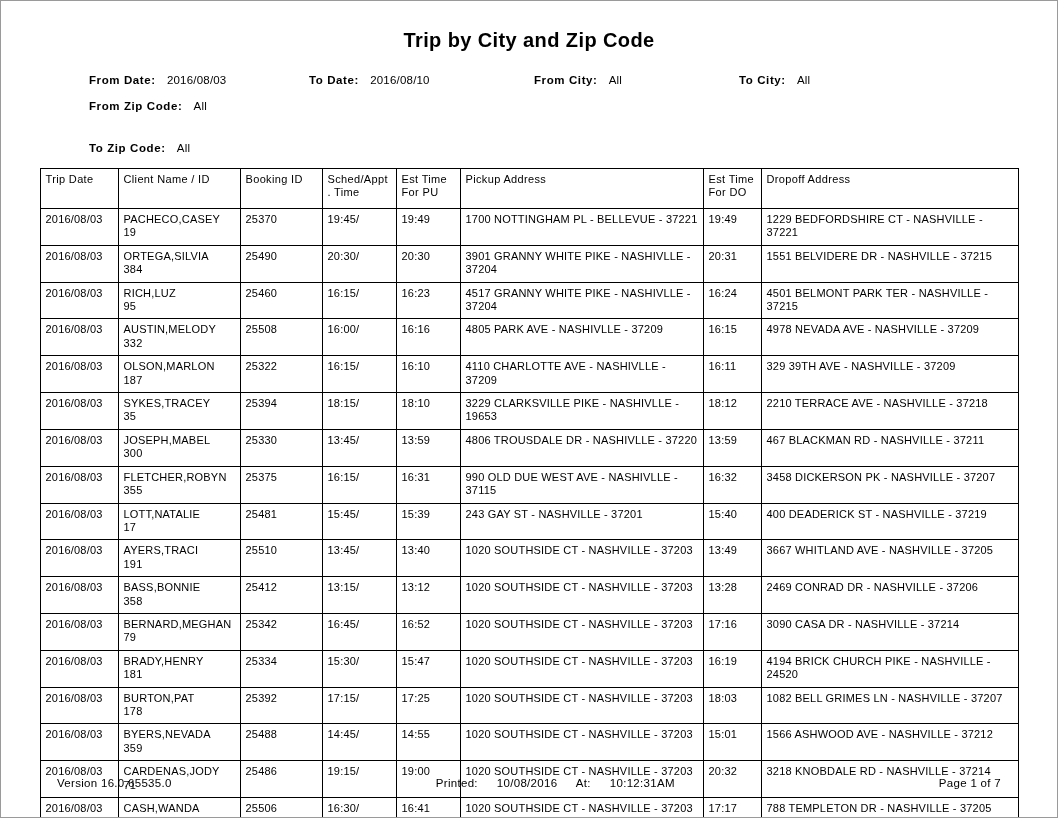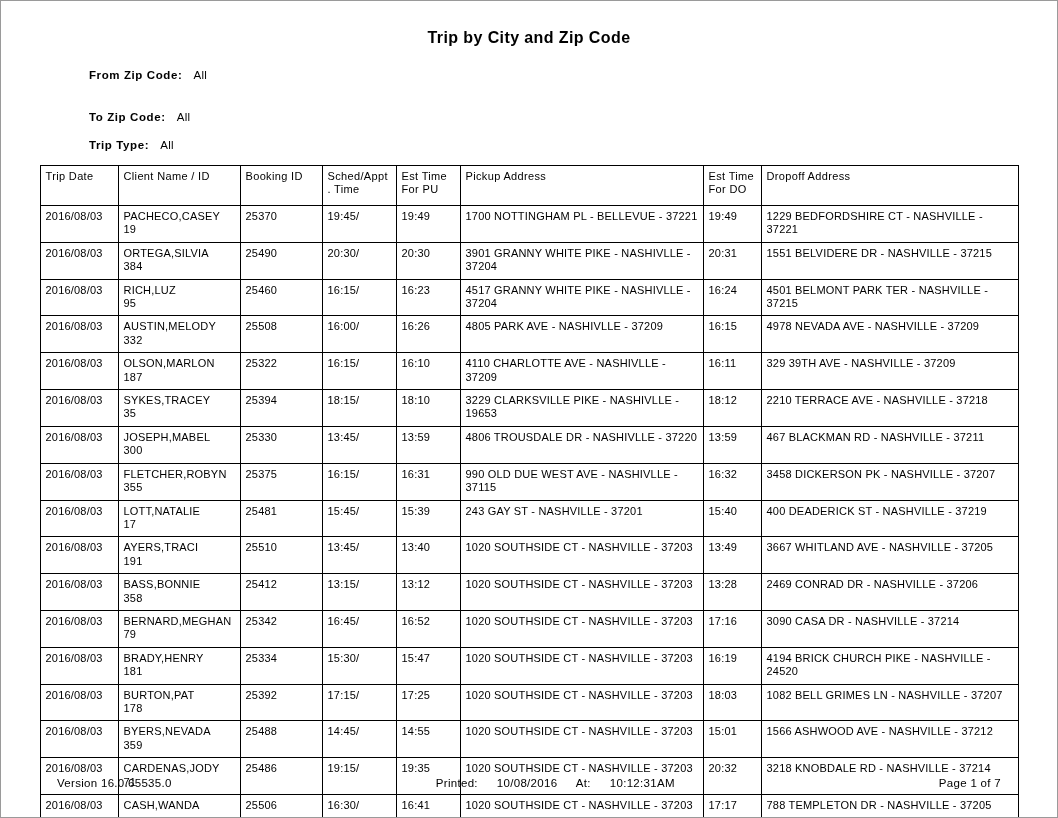--- a/index.html
+++ b/index.html
@@ -15,21 +15,21 @@
     position: relative;
     width: 1058px;
     height: 818px;
     box-sizing: border-box;
     border: 1px solid #9a9a9a;
     background: #ffffff;
     overflow: hidden;
   }
   .report-title {
     text-align: center;
-    font-size: 16px;
+    font-size: 20px;
     font-weight: bold;
     letter-spacing: 0.4px;
     margin-top: 28px;
     margin-bottom: 0;
   }
   .params {
     margin: 22px 0 0 0;
     padding: 0 28px 0 88px;
     font-size: 11.5px;
   }
@@ -107,41 +107,53 @@
   .f-gap { display: inline-block; width: 12px; }
 </style>
 </head>
 <body>
 
 <div id="page">
 
   <div class="report-title">Trip by City and Zip Code</div>
 
   <div class="params">
+    <div class="param-row">
+      <span class="slot-fromdate">
+        <span class="param-label">From Date:</span>
+        <span class="param-value">2016/08/03</span>
+      </span>
+      <span class="slot-todate">
+        <span class="param-label">To Date:</span>
+        <span class="param-value">2016/08/10</span>
+      </span>
+      <span class="slot-fromcity">
+        <span class="param-label">From City:</span>
+        <span class="param-value">All</span>
+      </span>
+      <span>
+        <span class="param-label">To City:</span>
+        <span class="param-value">All</span>
+      </span>
+    </div>
 
     <div class="param-row" style="margin-top:14px;">
       <span class="slot-fromdate">
         <span class="param-label">From Zip Code:</span>
         <span class="param-value">All</span>
       </span>
     </div>
 
     <div class="param-row" style="margin-top:30px;">
       <span class="slot-fromdate">
         <span class="param-label">To Zip Code:</span>
         <span class="param-value">All</span>
       </span>
     </div>
 
-    <div class="param-row" style="margin-top:16px;">
-      <span class="slot-fromdate">
-        <span class="param-label">Trip Type:</span>
-        <span class="param-value">All</span>
-      </span>
-    </div>
   </div>
 
   <table class="report">
     <colgroup>
       <col class="c-date">
       <col class="c-client">
       <col class="c-booking">
       <col class="c-sched">
       <col class="c-estpu">
       <col class="c-pickup">
@@ -201,21 +213,21 @@
           <td class="cell">4501  BELMONT PARK TER - NASHVILLE - 37215</td>
         </tr>
         <tr>
           <td class="cell">2016/08/03</td>
           <td class="cell">
             <span class="client-name">AUSTIN,MELODY</span>
             <span class="client-id">332</span>
           </td>
           <td class="cell">25508</td>
           <td class="cell">16:00/</td>
-          <td class="cell">16:26</td>
+          <td class="cell">16:16</td>
           <td class="cell">4805  PARK AVE - NASHIVLLE - 37209</td>
           <td class="cell">16:15</td>
           <td class="cell">4978  NEVADA AVE - NASHVILLE - 37209</td>
         </tr>
         <tr>
           <td class="cell">2016/08/03</td>
           <td class="cell">
             <span class="client-name">OLSON,MARLON</span>
             <span class="client-id">187</span>
           </td>
@@ -357,21 +369,21 @@
           <td class="cell">1566  ASHWOOD AVE - NASHVILLE - 37212</td>
         </tr>
         <tr>
           <td class="cell">2016/08/03</td>
           <td class="cell">
             <span class="client-name">CARDENAS,JODY</span>
             <span class="client-id">71</span>
           </td>
           <td class="cell">25486</td>
           <td class="cell">19:15/</td>
-          <td class="cell">19:35</td>
+          <td class="cell">19:00</td>
           <td class="cell">1020  SOUTHSIDE CT - NASHVILLE - 37203</td>
           <td class="cell">20:32</td>
           <td class="cell">3218  KNOBDALE RD - NASHVILLE - 37214</td>
         </tr>
         <tr>
           <td class="cell">2016/08/03</td>
           <td class="cell">
             <span class="client-name">CASH,WANDA</span>
           </td>
           <td class="cell">25506</td>

